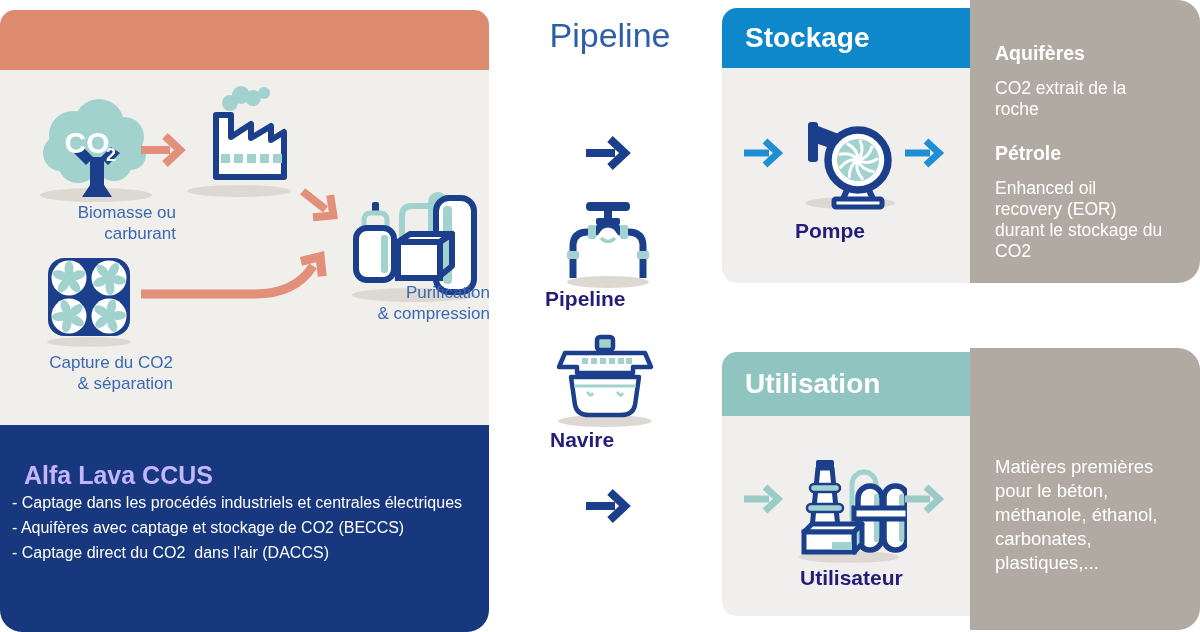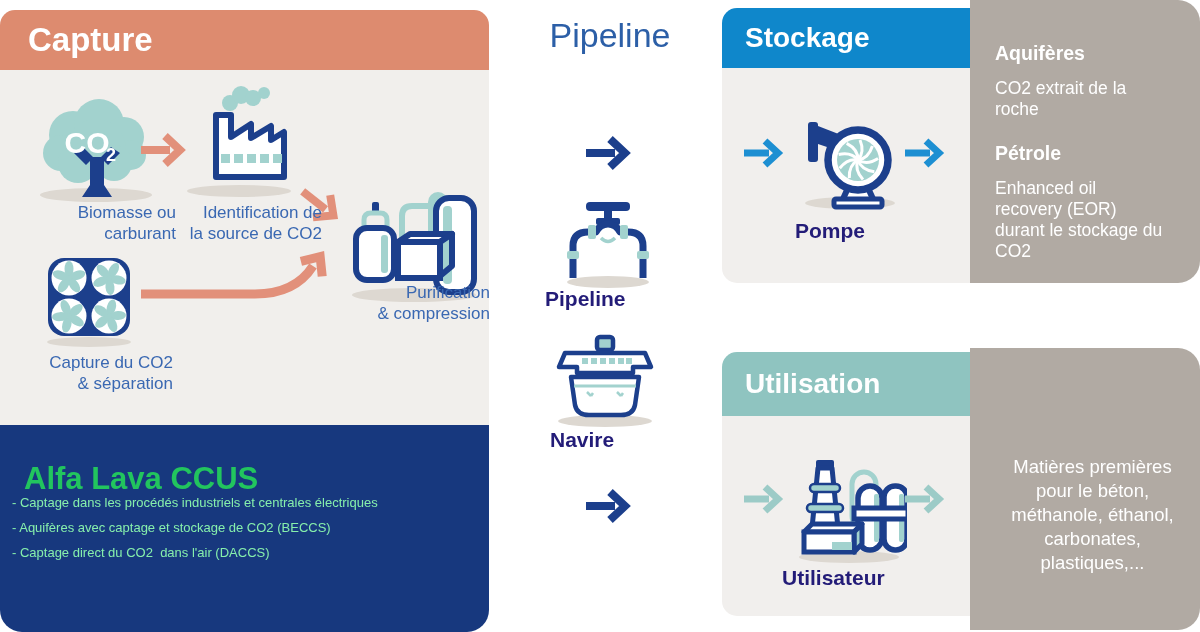--- a/index.html
+++ b/index.html
@@ -9,22 +9,22 @@
 
   
   .capture-header{left:0;top:10px;width:489px;height:60px;background:#DD8B6F;border-radius:15px 15px 0 0;}
   .capture-title{left:28px;top:21px;width:430px;font-size:33px;font-weight:bold;color:#ffffff;}
   .capture-body{left:0;top:70px;width:489px;height:355px;background:#F1EFEC;}
 
   .caption{position:absolute;text-align:right;font-size:17px;line-height:21px;color:#3A68B2;white-space:pre-line;}
 
   
   .alfa-box{left:0;top:425px;width:489px;height:207px;background:#17387E;border-radius:0 0 22px 22px;}
-  .alfa-title{left:24px;top:36px;font-size:31px;font-weight:bold;color:#22c55e;}
-  .alfa-items{left:12px;top:65px;width:476px;font-size:13px;line-height:25px;color:#86efac;}
+  .alfa-title{left:24px;top:36px;font-size:25px;font-weight:bold;color:#c4b5fd;}
+  .alfa-items{left:12px;top:65px;width:476px;font-size:16px;line-height:25px;color:#ffffff;}
   .alfa-item{white-space:pre-wrap;}
 
   
   .transport-title{left:520px;top:16px;width:180px;text-align:center;font-size:34px;font-weight:300;color:#2C5FA7;}
   .equip-label{position:absolute;text-align:left;font-weight:bold;font-size:21px;color:#231C78;}
 
   
   .stockage-header{left:722px;top:8px;width:248px;height:60px;background:#0F87CB;border-radius:15px 0 0 0;}
   .stockage-title{left:745px;top:22px;font-size:28px;font-weight:bold;color:#ffffff;}
   .stockage-body{left:722px;top:68px;width:248px;height:215px;background:#F1EFED;border-radius:0 0 0 15px;}
@@ -32,33 +32,32 @@
   .stockage-info{left:970px;top:0;width:230px;height:283px;}
   .info-inner{position:absolute;left:25px;width:190px;}
   .info-heading{font-size:19.5px;font-weight:bold;line-height:22px;}
   .info-text{font-size:17.5px;line-height:21px;white-space:pre-line;margin-top:14px;}
   .info-gap{height:22px;}
 
   
   .utilisation-header{left:722px;top:352px;width:248px;height:64px;background:#8FC4C0;border-radius:15px 0 0 0;}
   .utilisation-title{left:745px;top:368px;font-size:28px;font-weight:bold;color:#ffffff;}
   .utilisation-body{left:722px;top:416px;width:248px;height:200px;background:#F1EFED;border-radius:0 0 0 15px;}
-  .utilisation-info{left:970px;top:348px;width:230px;height:282px;text-align:center;}
+  .utilisation-info{left:970px;top:348px;width:230px;height:282px;}
   .util-text{position:absolute;left:25px;top:107px;width:195px;font-size:18.5px;line-height:24px;white-space:pre-line;}
 
   svg{display:block;}
 </style>
 </head>
 <body>
 
 <div class="canvas">
 
   <div class="abs capture-body"></div>
   <div class="abs capture-header"></div>
-  <div class="abs capture-title">Capture</div>
 
   <svg class="abs" style="left:33px;top:93px" width="127" height="112" viewBox="0 0 127 112">
     <ellipse cx="63" cy="102" rx="56" ry="7" fill="#DDD8D1"></ellipse>
     <g fill="#A2D2CE">
       <circle cx="40" cy="42" r="24"></circle>
         <circle cx="66" cy="31" r="25"></circle>
         <circle cx="91" cy="44" r="20"></circle>
       <circle cx="28" cy="60" r="18"></circle>
         <circle cx="98" cy="62" r="15"></circle>
         <circle cx="63" cy="56" r="30"></circle>
@@ -138,22 +137,20 @@
 
   <svg class="abs" style="left:135px;top:248px" width="205" height="60" viewBox="0 0 205 60">
     <path d="M6,46 H120 Q160,46 178,18" fill="none" stroke="#E2907A" stroke-width="9"></path>
     <g transform="translate(180,16) rotate(-55)">
       <polyline points="-6,-13 9,0 -6,13" fill="none" stroke="#E2907A" stroke-width="9"></polyline>
     </g>
   </svg>
 
   <div class="caption" style="left:16px;top:202px;width:160px">Biomasse ou
 carburant</div>
-  <div class="caption" style="left:156px;top:202px;width:166px">Identification de
-la source de CO2</div>
   <div class="caption" style="left:8px;top:352px;width:165px">Capture du CO2
 &amp; séparation</div>
   <div class="caption" style="left:335px;top:282px;width:155px">Purification
 &amp; compression</div>
 
   <div class="abs alfa-box">
     <div class="abs alfa-title">Alfa Lava CCUS</div>
     <div class="abs alfa-items">
       <div class="alfa-item">- Captage dans les procédés industriels et centrales électriques</div>
       <div class="alfa-item">- Aquifères avec captage et stockage de CO2 (BECCS)</div>
@@ -291,15 +288,15 @@
     <polygon points="62,74 70,66 70,86 62,94" fill="#A2D2CE" stroke="#1C3F8C" stroke-width="5" stroke-linejoin="round"></polygon>
     <rect x="12" y="74" width="50" height="20" fill="#ffffff" stroke="#1C3F8C" stroke-width="5"></rect>
     <polygon points="40,84 60,84 60,92 40,92" fill="#A2D2CE"></polygon>
   </svg>
 
   <svg class="abs" style="left:903px;top:482px" width="44" height="34" viewBox="0 0 44 34">
     <line x1="2" y1="17" x2="27" y2="17" stroke="#9CCBC7" stroke-width="7"></line>
     <polyline points="23,5 36,17 23,29" fill="none" stroke="#9CCBC7" stroke-width="7"></polyline>
   </svg>
 
-  <div class="equip-label" style="left:782px;top:566px;width:126px">Utilisateur</div>
+  <div class="equip-label" style="left:800px;top:566px;width:126px">Utilisateur</div>
 
 </div>
 
 </body></html>

